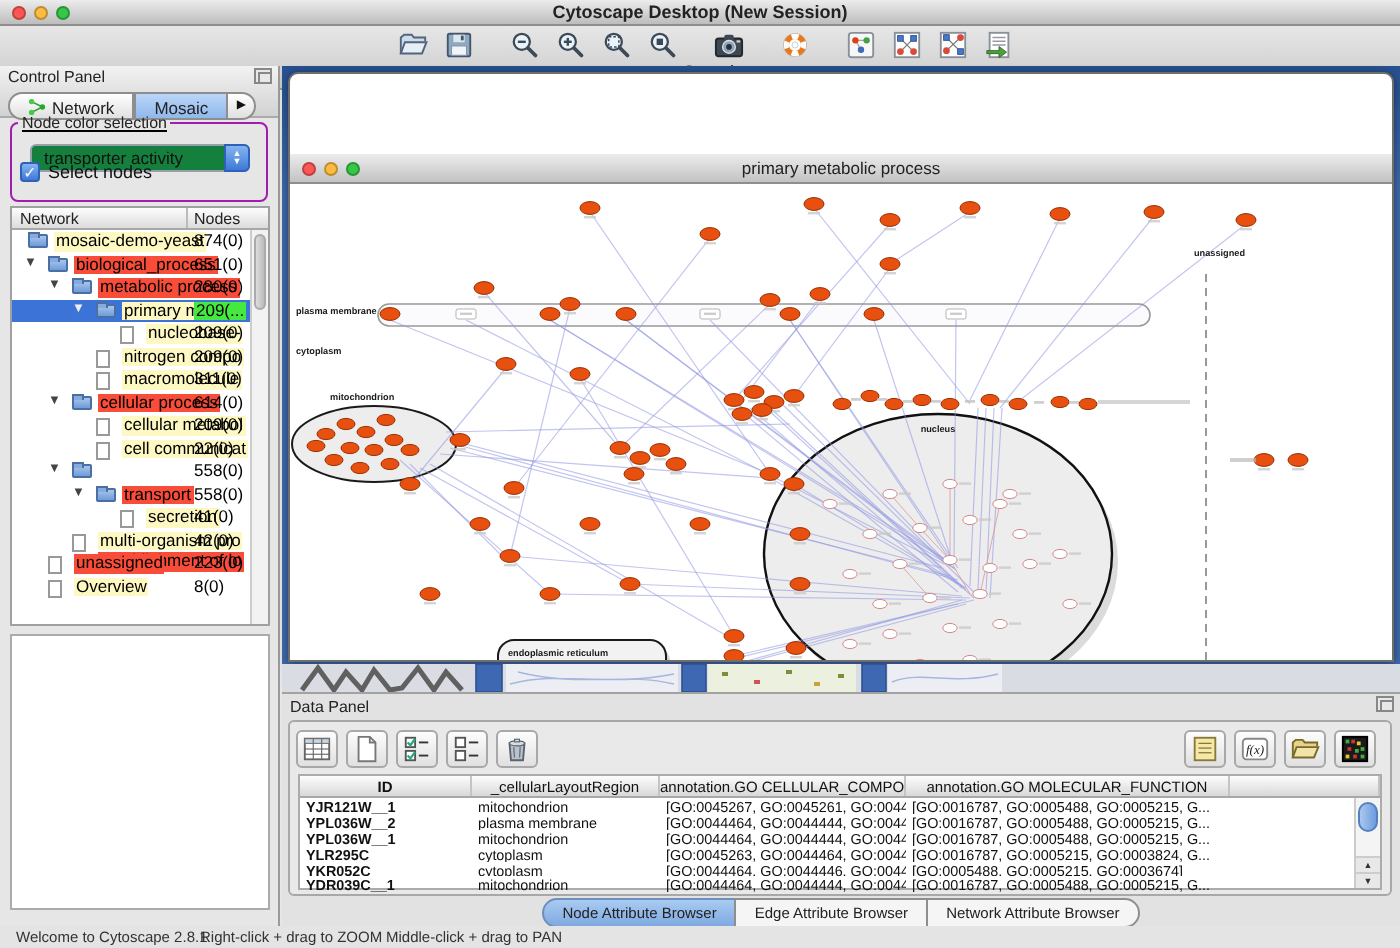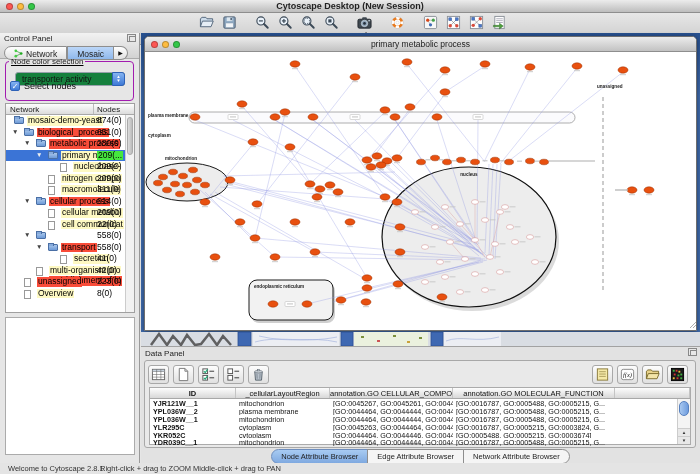--- a/index.html
+++ b/index.html
@@ -74,21 +74,21 @@
   .tree-scroll{position:absolute;right:0;top:11px;bottom:0;width:9px;background:#F2F2F2;border-left:1px solid #CCC;}
   .tree-thumb{position:absolute;left:1px;right:1px;top:2px;height:38px;background:linear-gradient(90deg,#DDD,#BBB);border-radius:4px;border:1px solid #AAA;}
   .birdseye{position:absolute;left:5px;top:284px;width:130px;height:138px;background:#fff;border:1px solid #ABABAB;}
   
   .network-region{position:absolute;left:141px;top:33px;width:559px;height:313px;
                   background:linear-gradient(180deg,#27508F,#3E6AAC 20%,#3E6AAC);}
   .net-window{position:absolute;left:3px;top:3px;width:553px;height:295px;background:#fff;
               border:1px solid #6E6E6E;border-radius:5px 5px 0 0;overflow:hidden;
               box-shadow:0 1px 5px rgba(0,0,0,.45);}
   .net-titlebar{position:relative;height:15px;background:linear-gradient(#ECECEC,#C2C2C2);
-                border-bottom:1px solid #8E8E8E;}
+                border-bottom:1px solid #8E8E8E;margin-top:40px;}
   .net-title{position:absolute;left:0;right:0;top:2px;text-align:center;font-size:8.5px;color:#222;}
   .net-canvas{display:block;width:553px;height:278px;background:#fff;}
   .bg-strip{position:absolute;left:0;top:299px;width:559px;height:14px;}
   
   .data-panel{position:absolute;left:141px;top:346px;width:559px;height:117px;background:#E2E2E2;
               border-top:1px solid #A2A2A2;}
   .dp-header{position:absolute;left:0;top:0;right:0;height:12px;font-size:8px;color:#222;padding:2px 4px;}
   .dp-inner{position:absolute;left:3px;top:13px;right:4px;bottom:15px;border:1px solid #A8A8A8;
             border-radius:3px;background:#E9E9E9;}
   .dp-toolbar{position:absolute;left:3px;top:3px;right:3px;height:21px;display:flex;align-items:center;}

